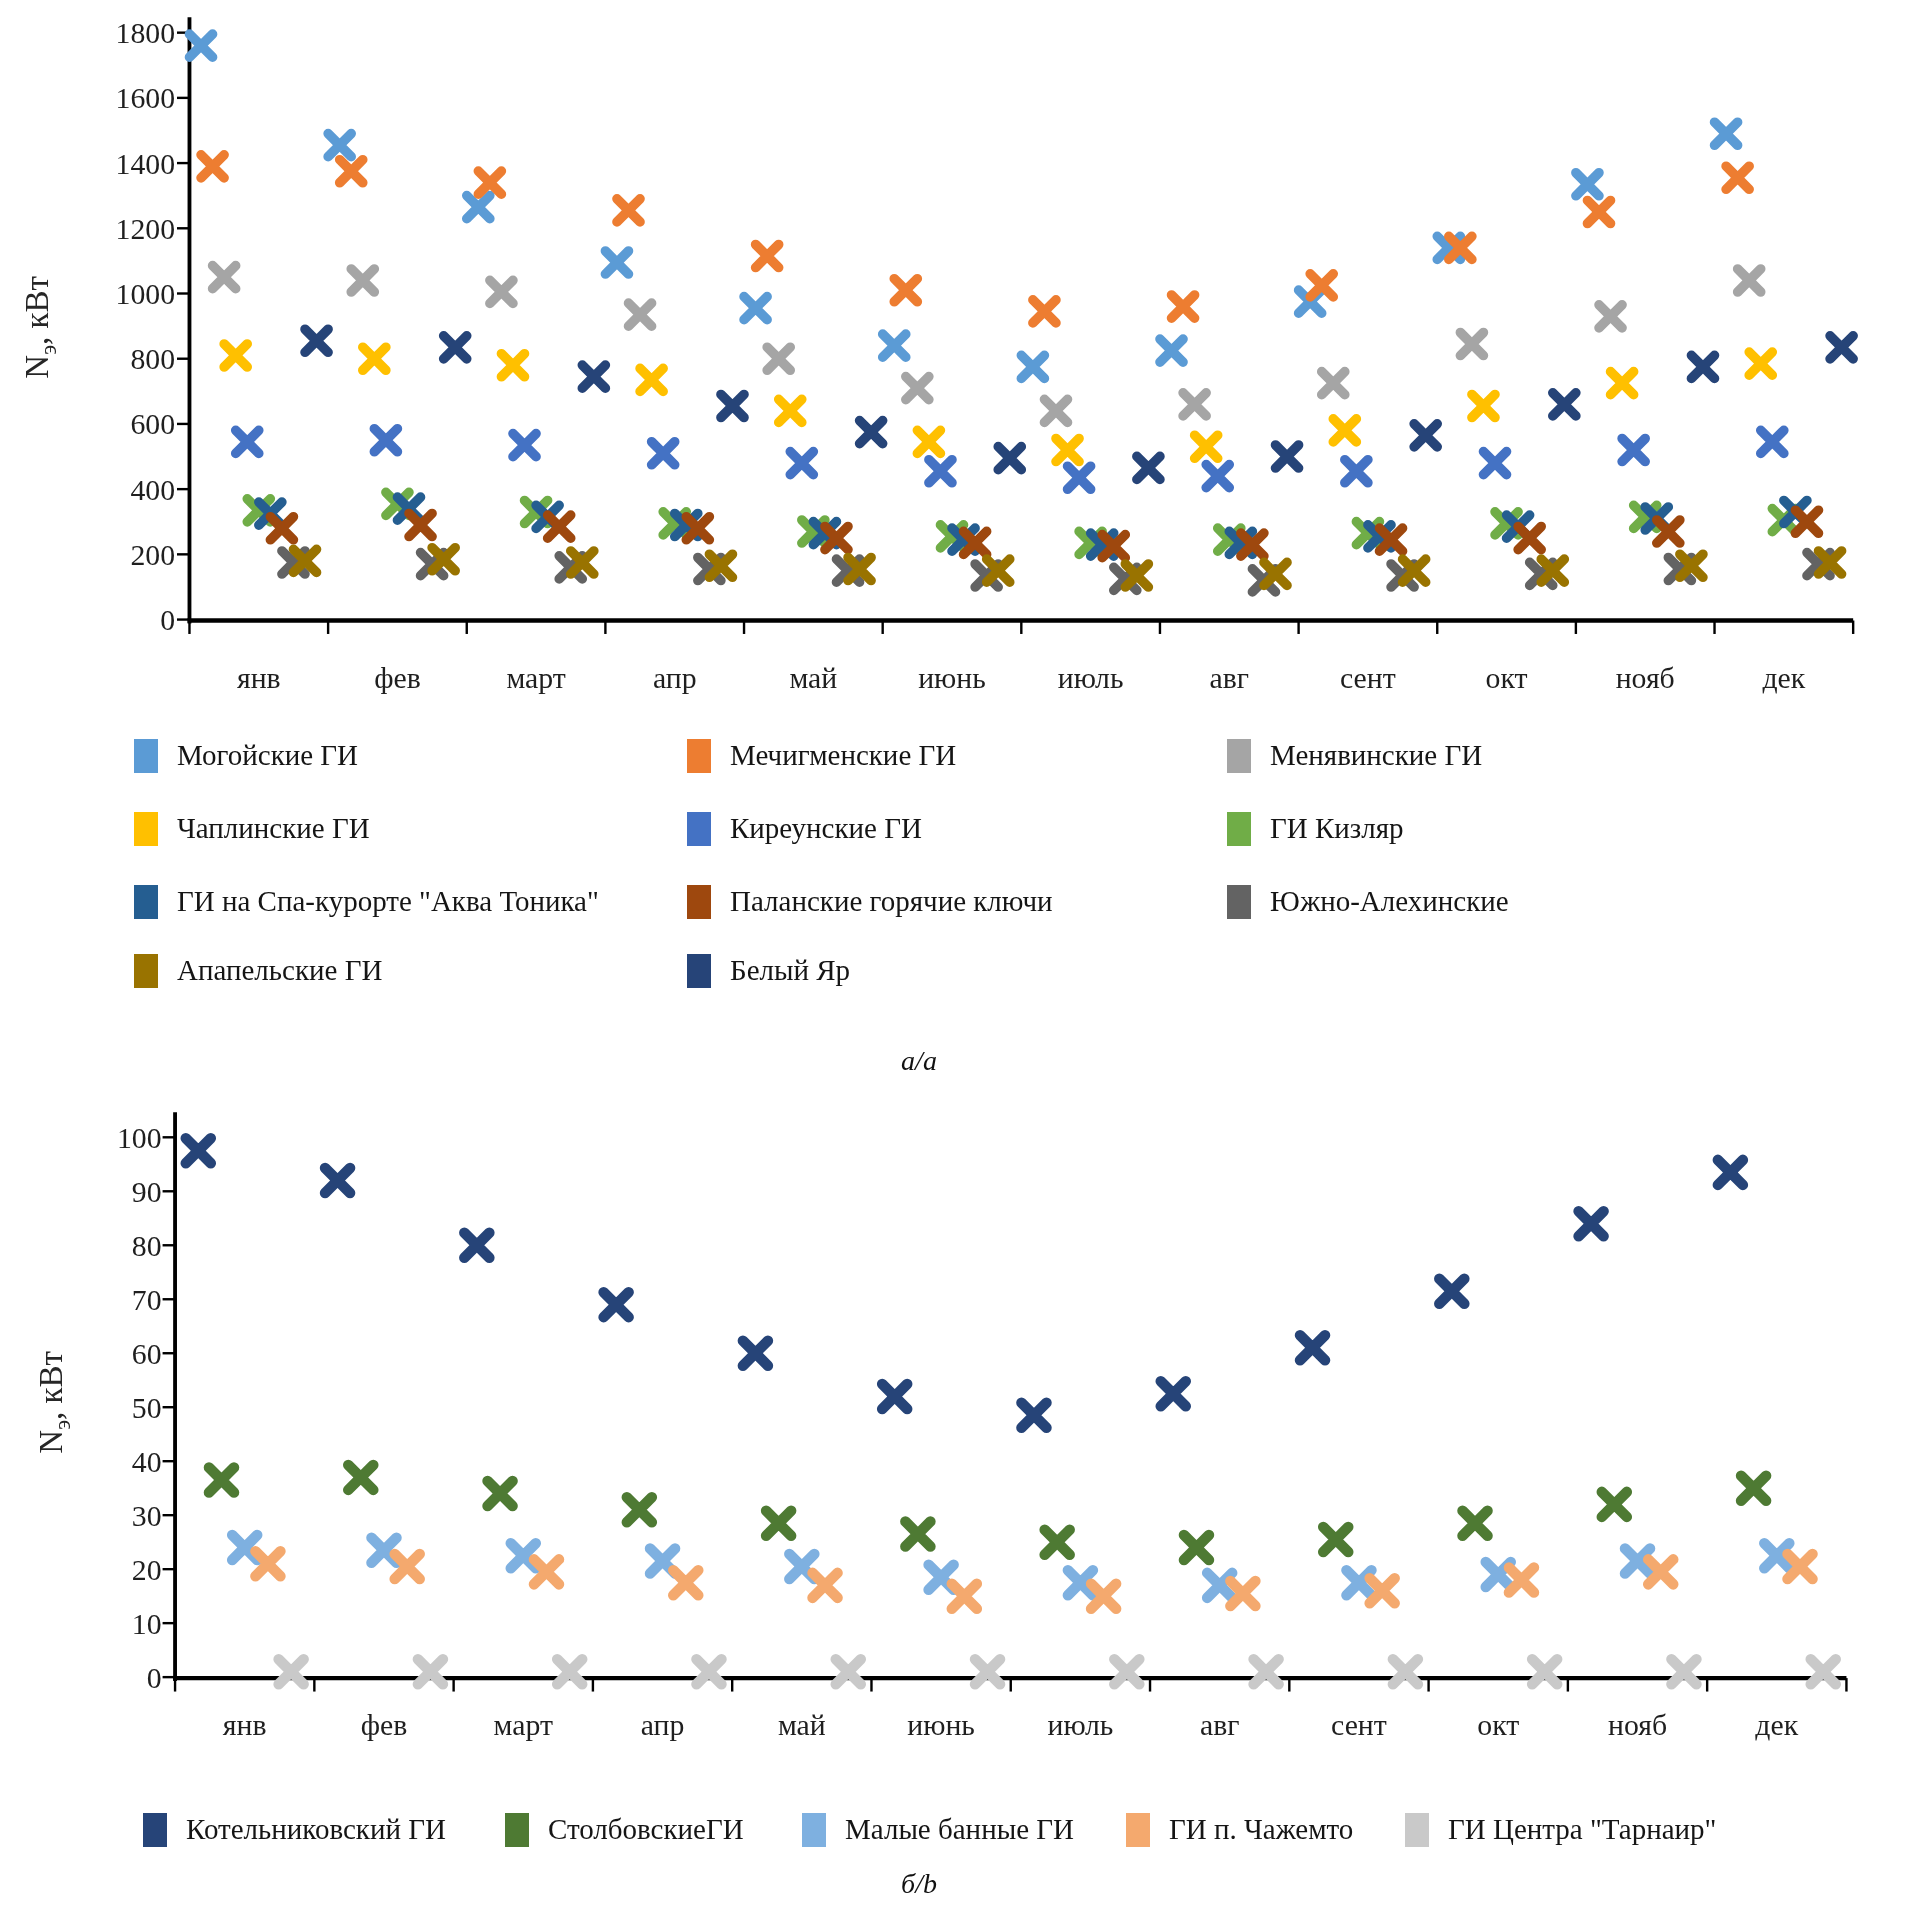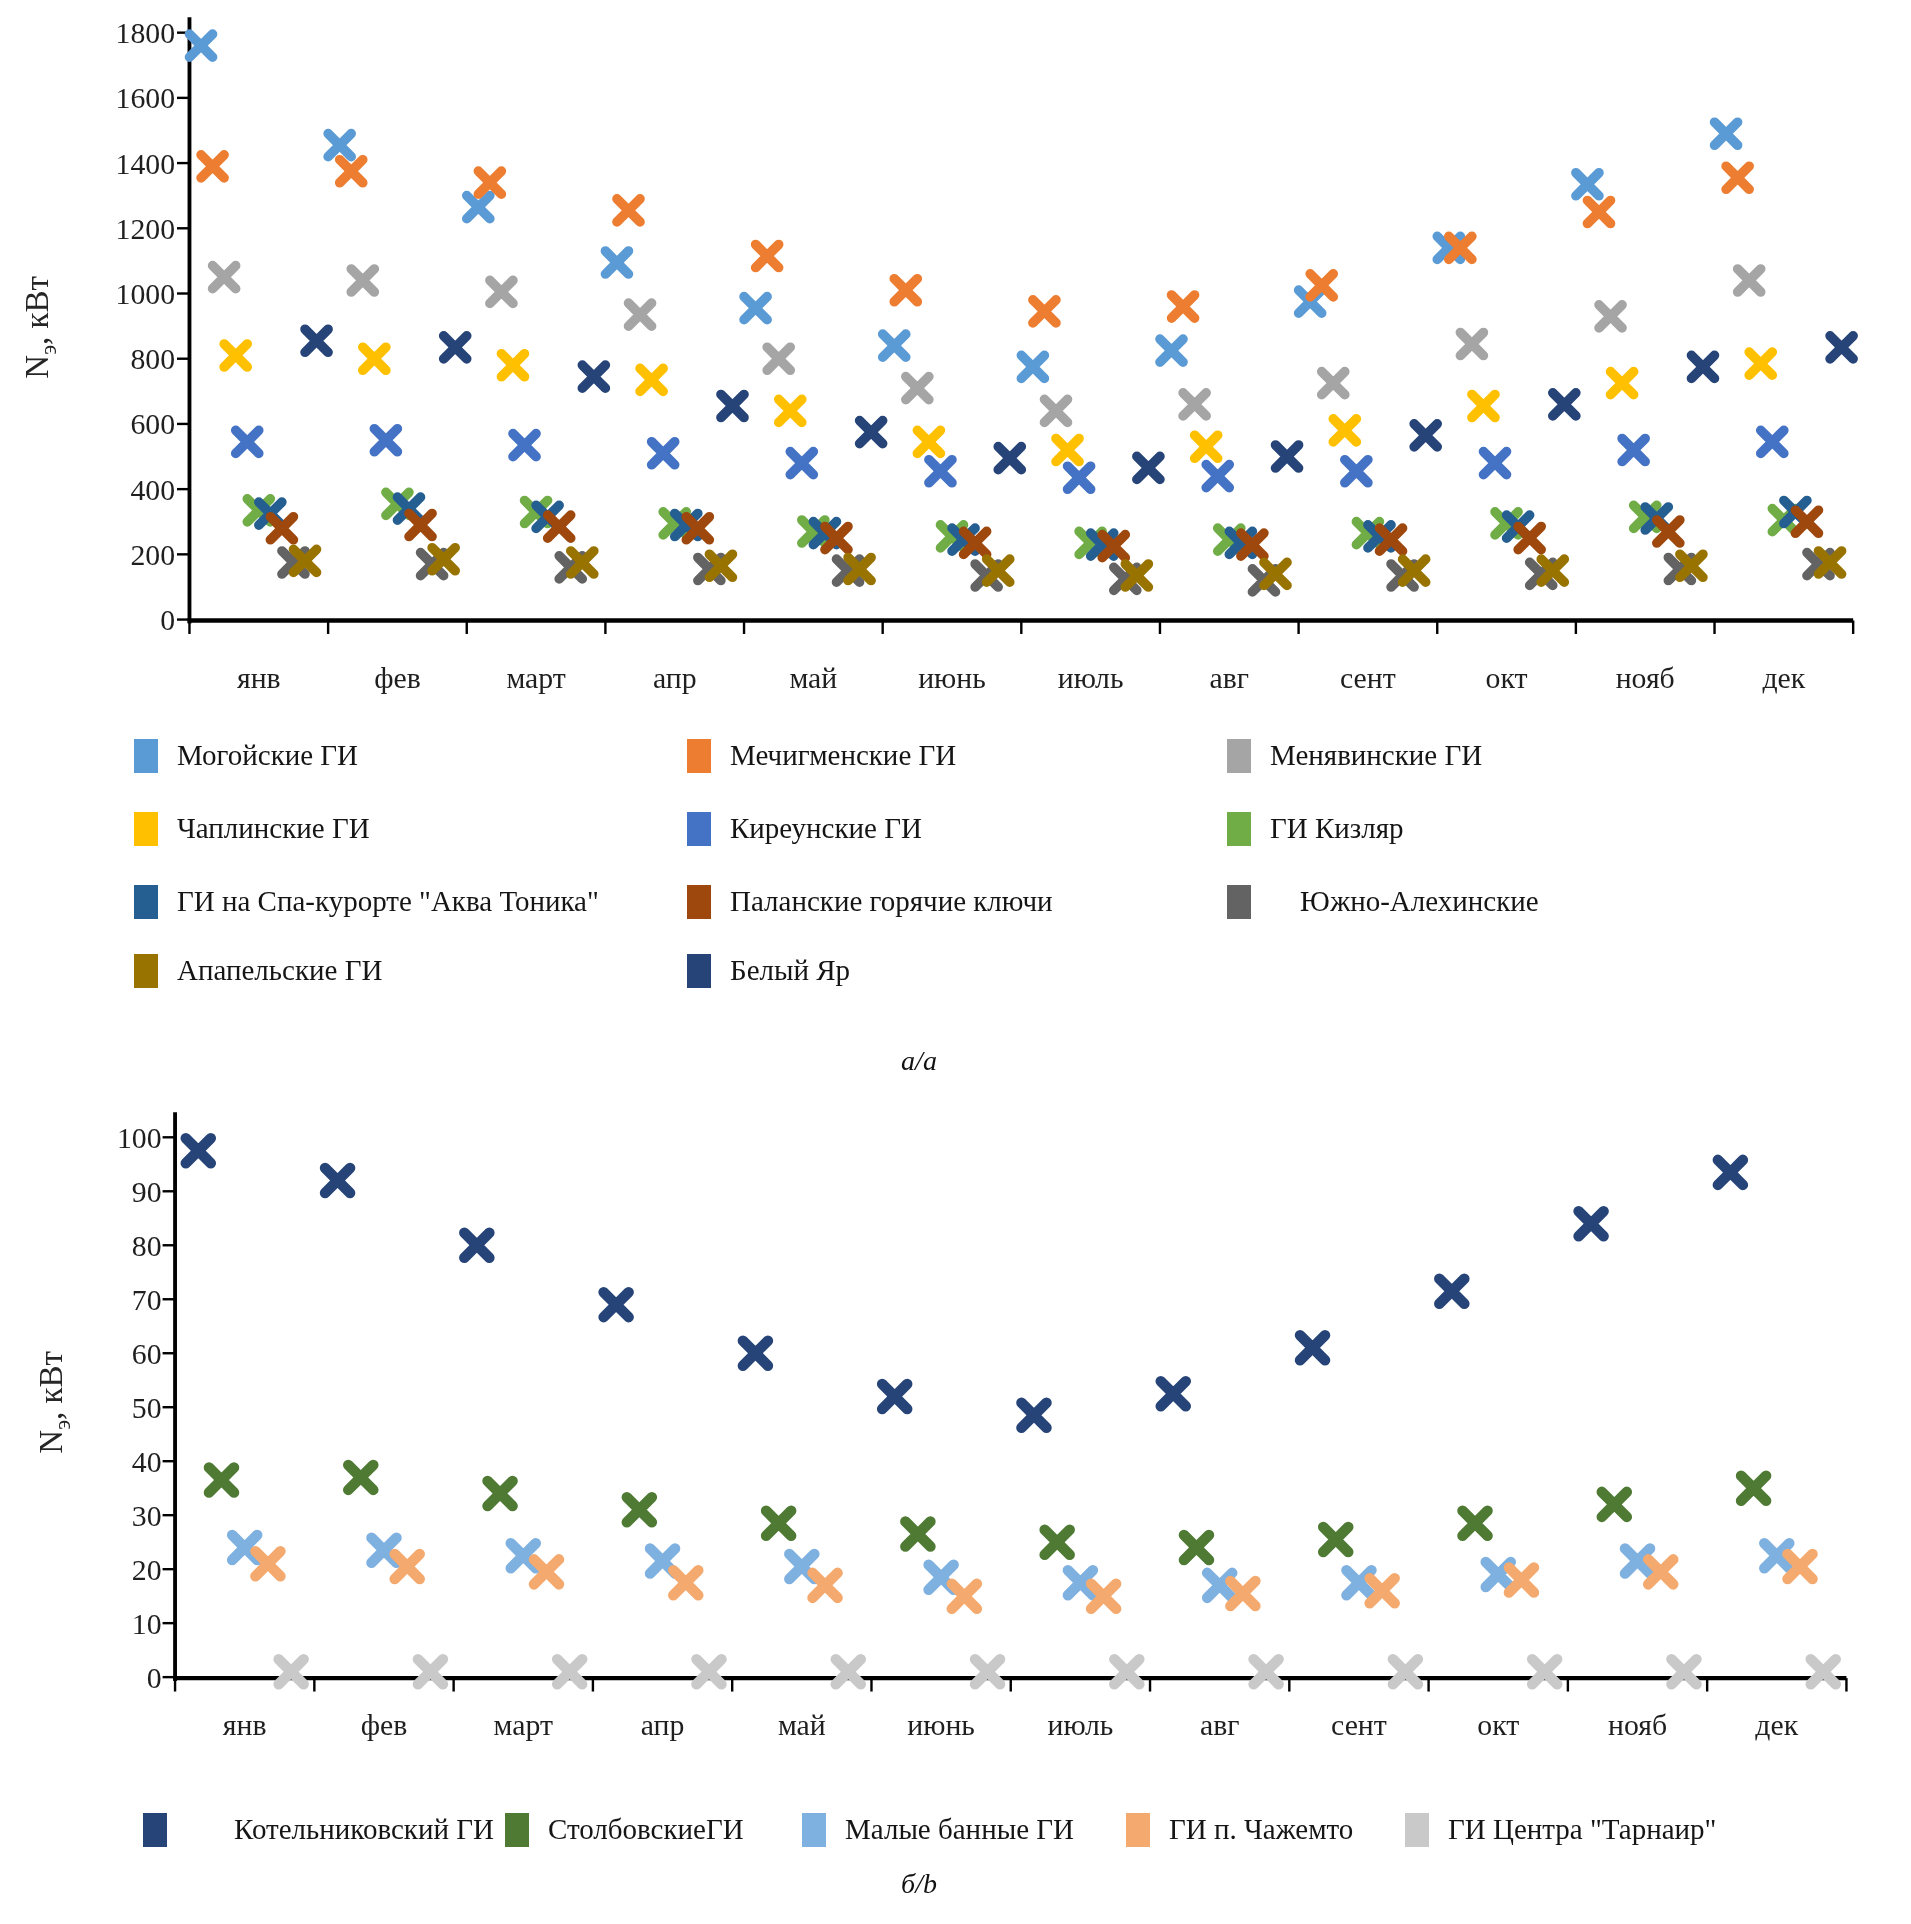--- a/index.html
+++ b/index.html
@@ -350,35 +350,35 @@
         <span class="legend-label">ГИ Кизляр</span>
       </div>
       <div class="legend-item" style="left: 134px; top: 885px;">
         <span class="legend-swatch" style="background: rgb(37, 94, 145);"></span>
         <span class="legend-label">ГИ на Спа-курорте "Аква Тоника"</span>
       </div>
       <div class="legend-item" style="left: 687px; top: 885px;">
         <span class="legend-swatch" style="background: rgb(158, 72, 14);"></span>
         <span class="legend-label">Паланские горячие ключи</span>
       </div>
-      <div class="legend-item" style="left: 1227px; top: 885px; gap: 30px;">
+      <div class="legend-item" style="left: 1227px; top: 885px;">
         <span class="legend-swatch" style="background: rgb(99, 99, 99);"></span>
         <span class="legend-label">Южно-Алехинские</span>
       </div>
       <div class="legend-item" style="left: 134px; top: 954px;">
         <span class="legend-swatch" style="background: rgb(153, 115, 0);"></span>
         <span class="legend-label">Апапельские ГИ</span>
       </div>
       <div class="legend-item" style="left: 687px; top: 954px;">
         <span class="legend-swatch" style="background: rgb(38, 68, 120);"></span>
         <span class="legend-label">Белый Яр</span>
       </div>
     </div>
   <div id="legend-bottom">
-      <div class="legend-item" style="left: 143px; top: 1813px; gap: 48px;">
+      <div class="legend-item" style="left: 143px; top: 1813px;">
         <span class="legend-swatch" style="background: rgb(38, 68, 120);"></span>
         <span class="legend-label">Котельниковский ГИ</span>
       </div>
       <div class="legend-item" style="left: 505px; top: 1813px;">
         <span class="legend-swatch" style="background: rgb(78, 122, 51);"></span>
         <span class="legend-label">СтолбовскиеГИ</span>
       </div>
       <div class="legend-item" style="left: 802px; top: 1813px;">
         <span class="legend-swatch" style="background: rgb(126, 176, 224);"></span>
         <span class="legend-label">Малые банные ГИ</span>

